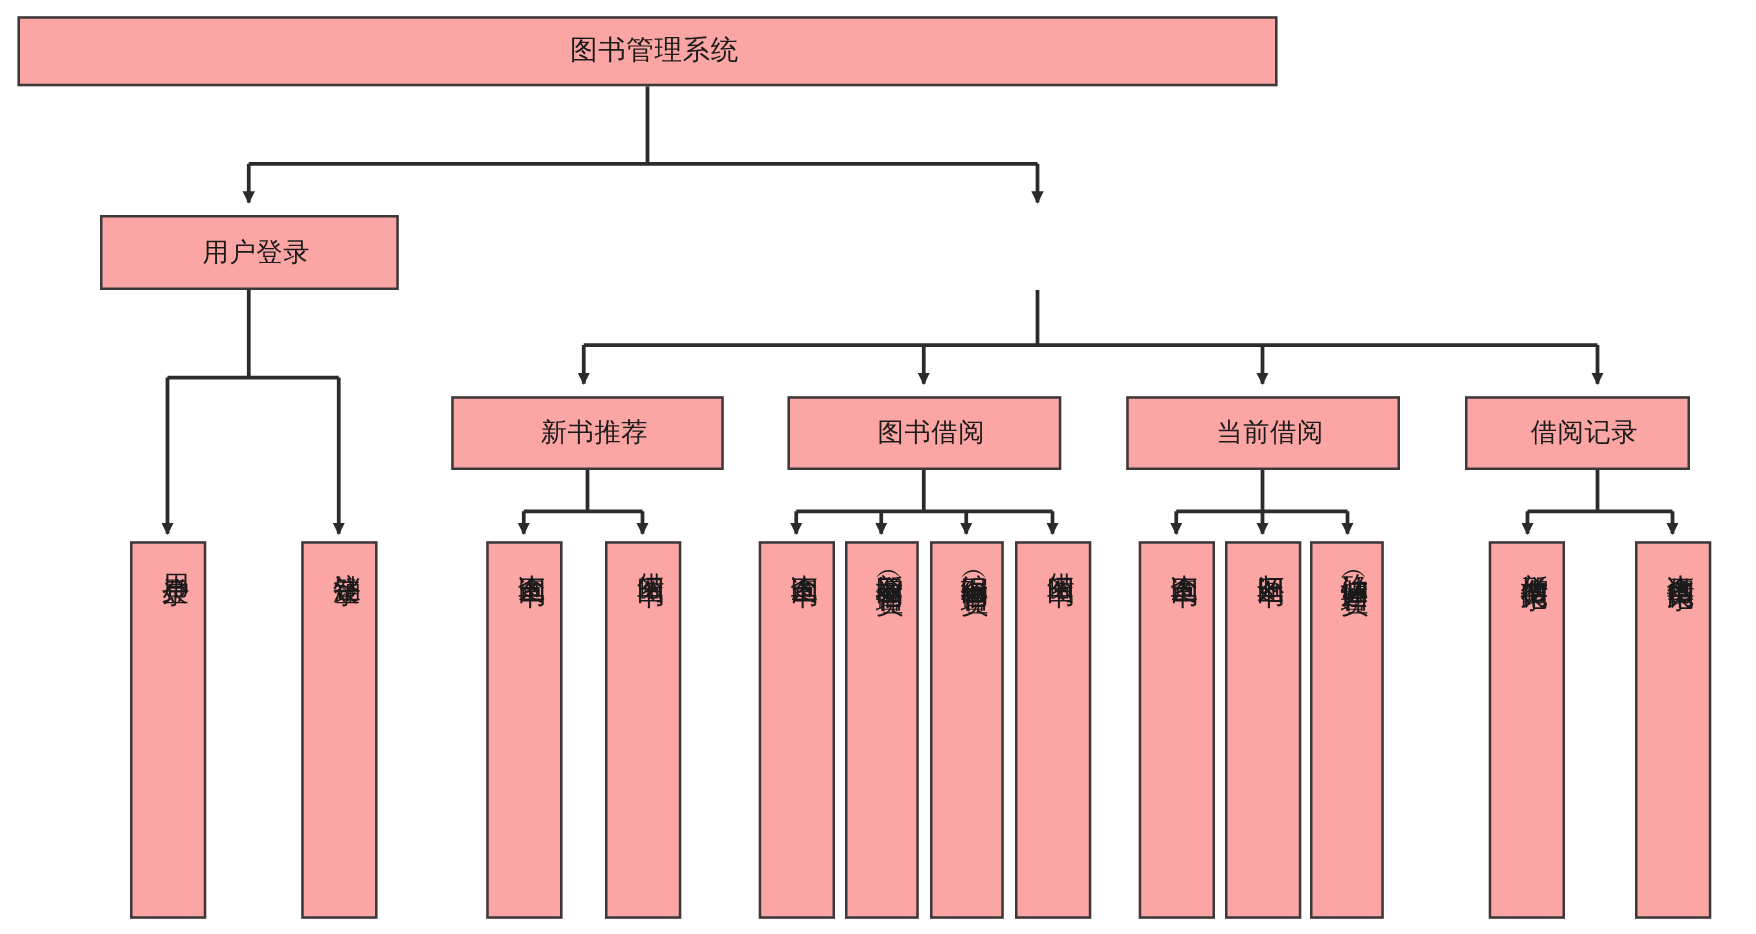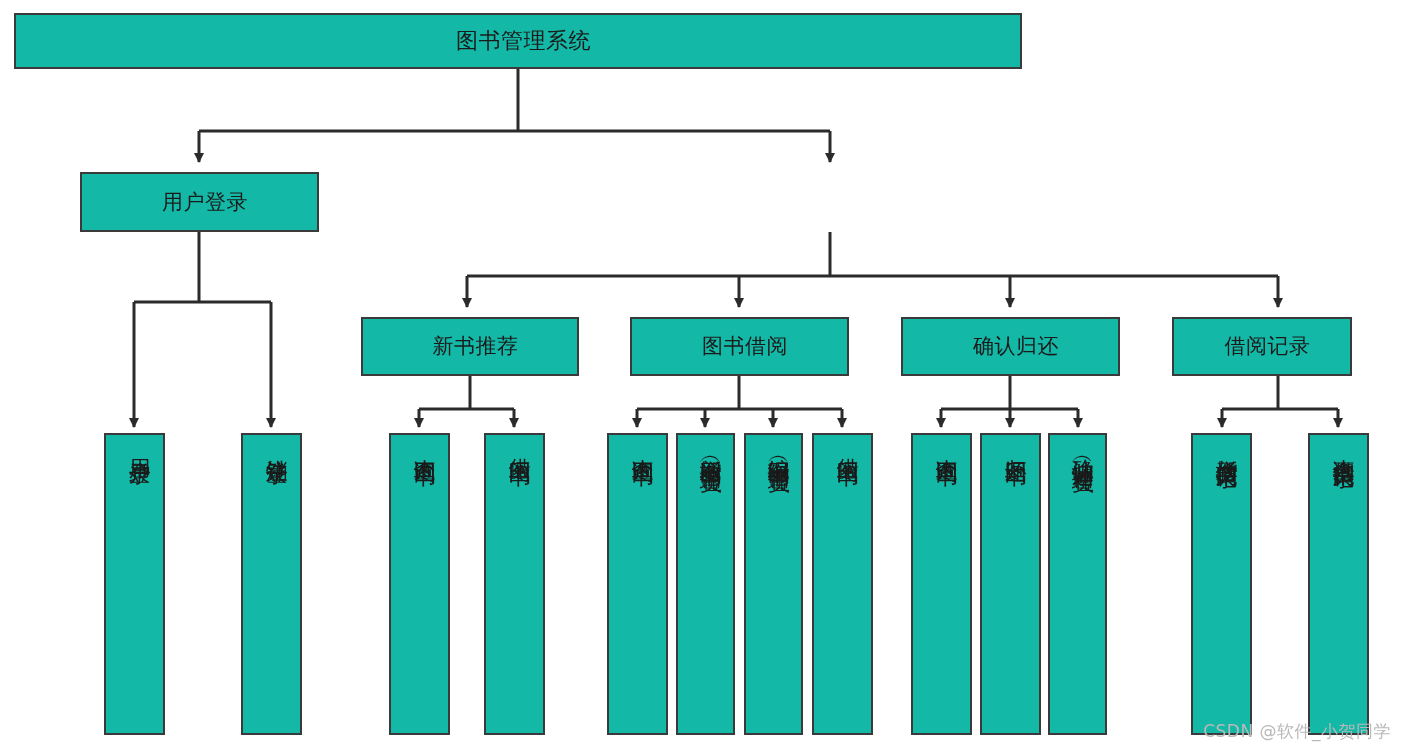--- a/index.html
+++ b/index.html
@@ -8,21 +8,21 @@
     font-family:"DejaVu Sans","Liberation Sans",sans-serif;
     width:1405px;height:747px;overflow:hidden;position:relative;
   }
   #canvas{position:absolute;left:0;top:0;width:1405px;height:747px;}
 
   svg.lines{position:absolute;left:0;top:0;width:1405px;height:747px;pointer-events:none;}
 
   .node{
     position:absolute;
     box-sizing:border-box;
-    background:#14b8a6;
+    background:#fca5a5;
     border:2px solid #3a3a3a;
     display:flex;
     align-items:center;
     justify-content:center;
     color:#1a1a1a;
     padding-left:11px;
   }
   .node .lbl{
     display:block;
     text-align:center;
@@ -128,21 +128,21 @@
 
   <div class="node h-node" style="left:361px;top:317px;width:218px;height:59px;">
     <span class="lbl">新书推荐</span>
   </div>
 
   <div class="node h-node" style="left:630px;top:317px;width:219px;height:59px;">
     <span class="lbl">图书借阅</span>
   </div>
 
   <div class="node h-node" style="left:901px;top:317px;width:219px;height:59px;">
-    <span class="lbl">确认归还</span>
+    <span class="lbl">当前借阅</span>
   </div>
 
   <div class="node h-node" style="left:1172px;top:317px;width:180px;height:59px;">
     <span class="lbl">借阅记录</span>
   </div>
 
   <div class="node v-node" style="left:104px;top:433px;width:61px;height:302px;">
     <span class="lbl">用户登录</span>
   </div>
 
@@ -187,15 +187,14 @@
   </div>
 
   <div class="node v-node" style="left:1191px;top:433px;width:61px;height:302px;">
     <span class="lbl">新增借阅记录</span>
   </div>
 
   <div class="node v-node" style="left:1308px;top:433px;width:61px;height:302px;">
     <span class="lbl">查询借阅记录</span>
   </div>
 
-  <div class="watermark">CSDN @软件_小贺同学</div>
 
 </div>
 
 </body></html>

